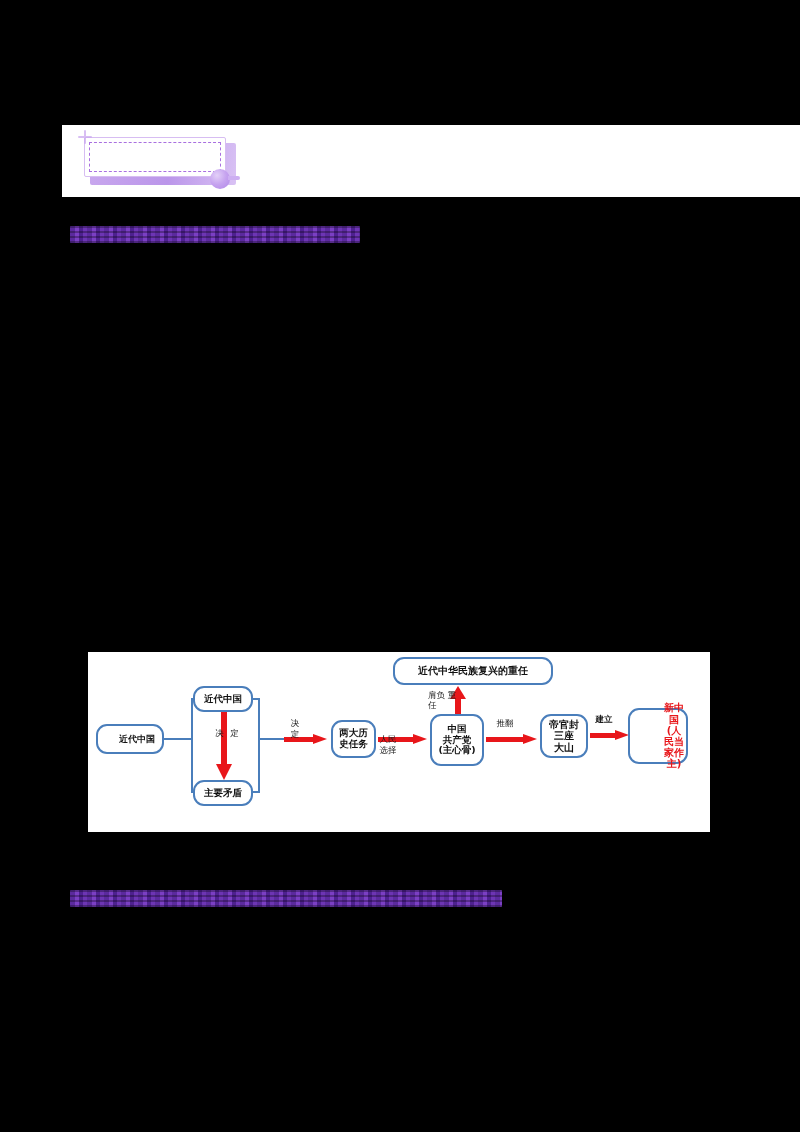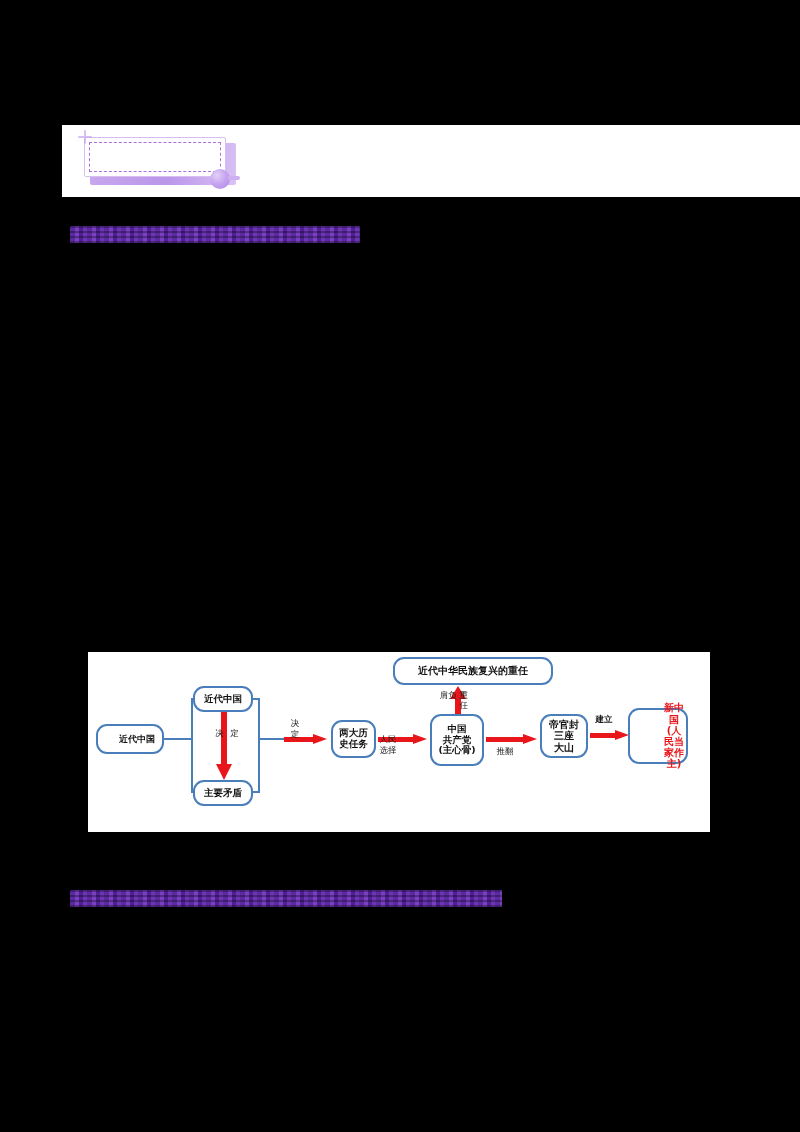--- a/index.html
+++ b/index.html
@@ -157,21 +157,21 @@
   .alabel{
     position:absolute;color:#1a1a1a;
     font-family:"DejaVu Serif","Liberation Serif",serif;
     font-size:8.5px;line-height:1.25;white-space:pre-line;text-align:center;
   }
   #lbl-jueding-down{left:120px;top:76px;width:40px;letter-spacing:2px;}
   #lbl-jueding-right{left:196px;top:66px;width:22px;}
   #lbl-renmin{left:288px;top:64px;width:24px;}
   #lbl-tuifan{left:404px;top:66px;width:26px;}
   #lbl-jianli{left:503px;top:62px;width:26px;}
-  #lbl-jianfu{left:324px;top:38px;width:56px;text-align:right;line-height:1.2;}
+  #lbl-jianfu{left:340px;top:38px;width:56px;text-align:left;line-height:1.2;}
 
   
   #diagram-caption{
     position:absolute;left:40px;top:-5px;width:250px;height:10px;
     opacity:.10;color:#6b6b6b;font-size:8px;overflow:hidden;white-space:nowrap;
   }
 </style>
 </head>
 <body>
 
@@ -228,21 +228,21 @@
   <div class="ra" id="arr-up">
     <div class="shaft"></div>
       <div class="head"></div>
   </div>
 
   <div class="alabel" id="lbl-jueding-down" style="white-space: pre-line;">决 定</div>
   <div class="alabel" id="lbl-jueding-right" style="white-space: pre-line;">决
 定</div>
   <div class="alabel" id="lbl-renmin" style="white-space: pre-line; margin-top: 18px;">人民
 选择</div>
-  <div class="alabel" id="lbl-tuifan" style="white-space: pre-line; margin-top: 28px;">推翻</div>
+  <div class="alabel" id="lbl-tuifan" style="white-space: pre-line;">推翻</div>
   <div class="alabel" id="lbl-jianli" style="white-space: pre-line; font-weight: bold;">建立</div>
   <div class="alabel" id="lbl-jianfu" style="white-space: pre-line;">肩负 重
 任</div>
 
   <div class="fbox" id="box-modern-china" style="white-space: pre-line; padding-left: 14px;">近代中国</div>
   <div class="fbox" id="box-basic-condition" style="white-space: pre-line;">近代中国</div>
   <div class="fbox" id="box-main-conflict" style="white-space: pre-line; font-family: Liberation Serif, serif;">主要矛盾</div>
   <div class="fbox" id="box-two-tasks" style="white-space: pre-line;">两大历
 史任务</div>
   <div class="fbox" id="box-cpc" style="white-space: pre-line;">中国

